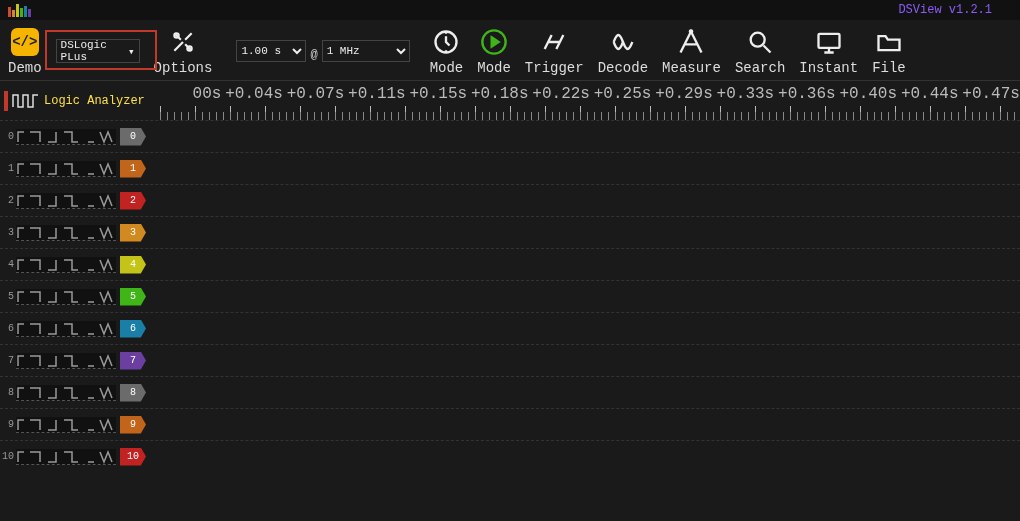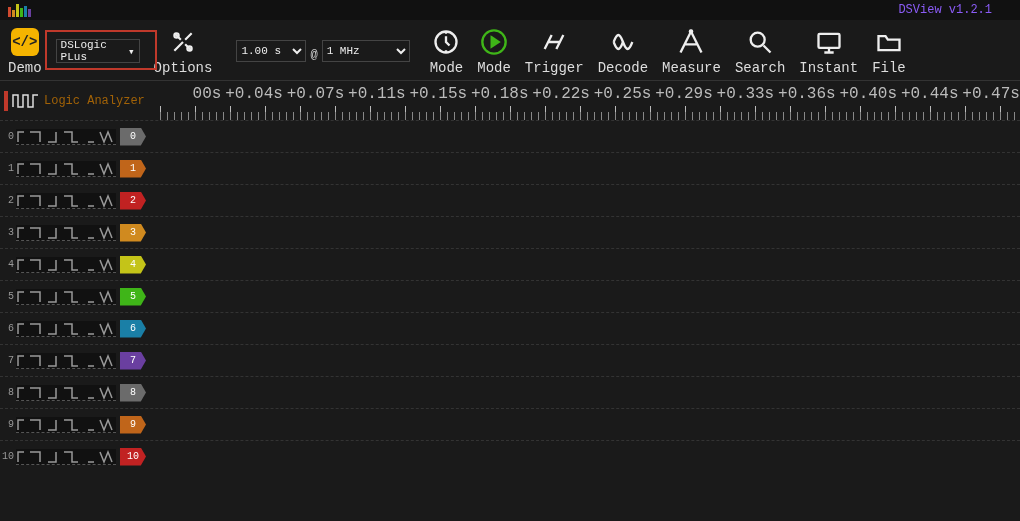--- a/index.html
+++ b/index.html
@@ -246,21 +246,21 @@
     <div class="label">File</div>
   </div>
 </div>
 
 <div class="ruler-row">
   <div class="left-gutter">
     <div class="redbar"></div>
     <svg width="28" height="18">
         <path d="M1 15V3h5v12h5V3h5v12h5V3h5" stroke="#ddd" fill="none" stroke-width="1.5"></path>
       </svg>
-    <span style="color:#a16207">Logic Analyzer</span>
+    <span style="color:#fde047">Logic Analyzer</span>
   </div>
   <div class="ruler-area">
     <div class="time-labels" id="time-labels">
         <span>00s</span>
         <span>+0.04s</span>
         <span>+0.07s</span>
         <span>+0.11s</span>
         <span>+0.15s</span>
         <span>+0.18s</span>
         <span>+0.22s</span>

